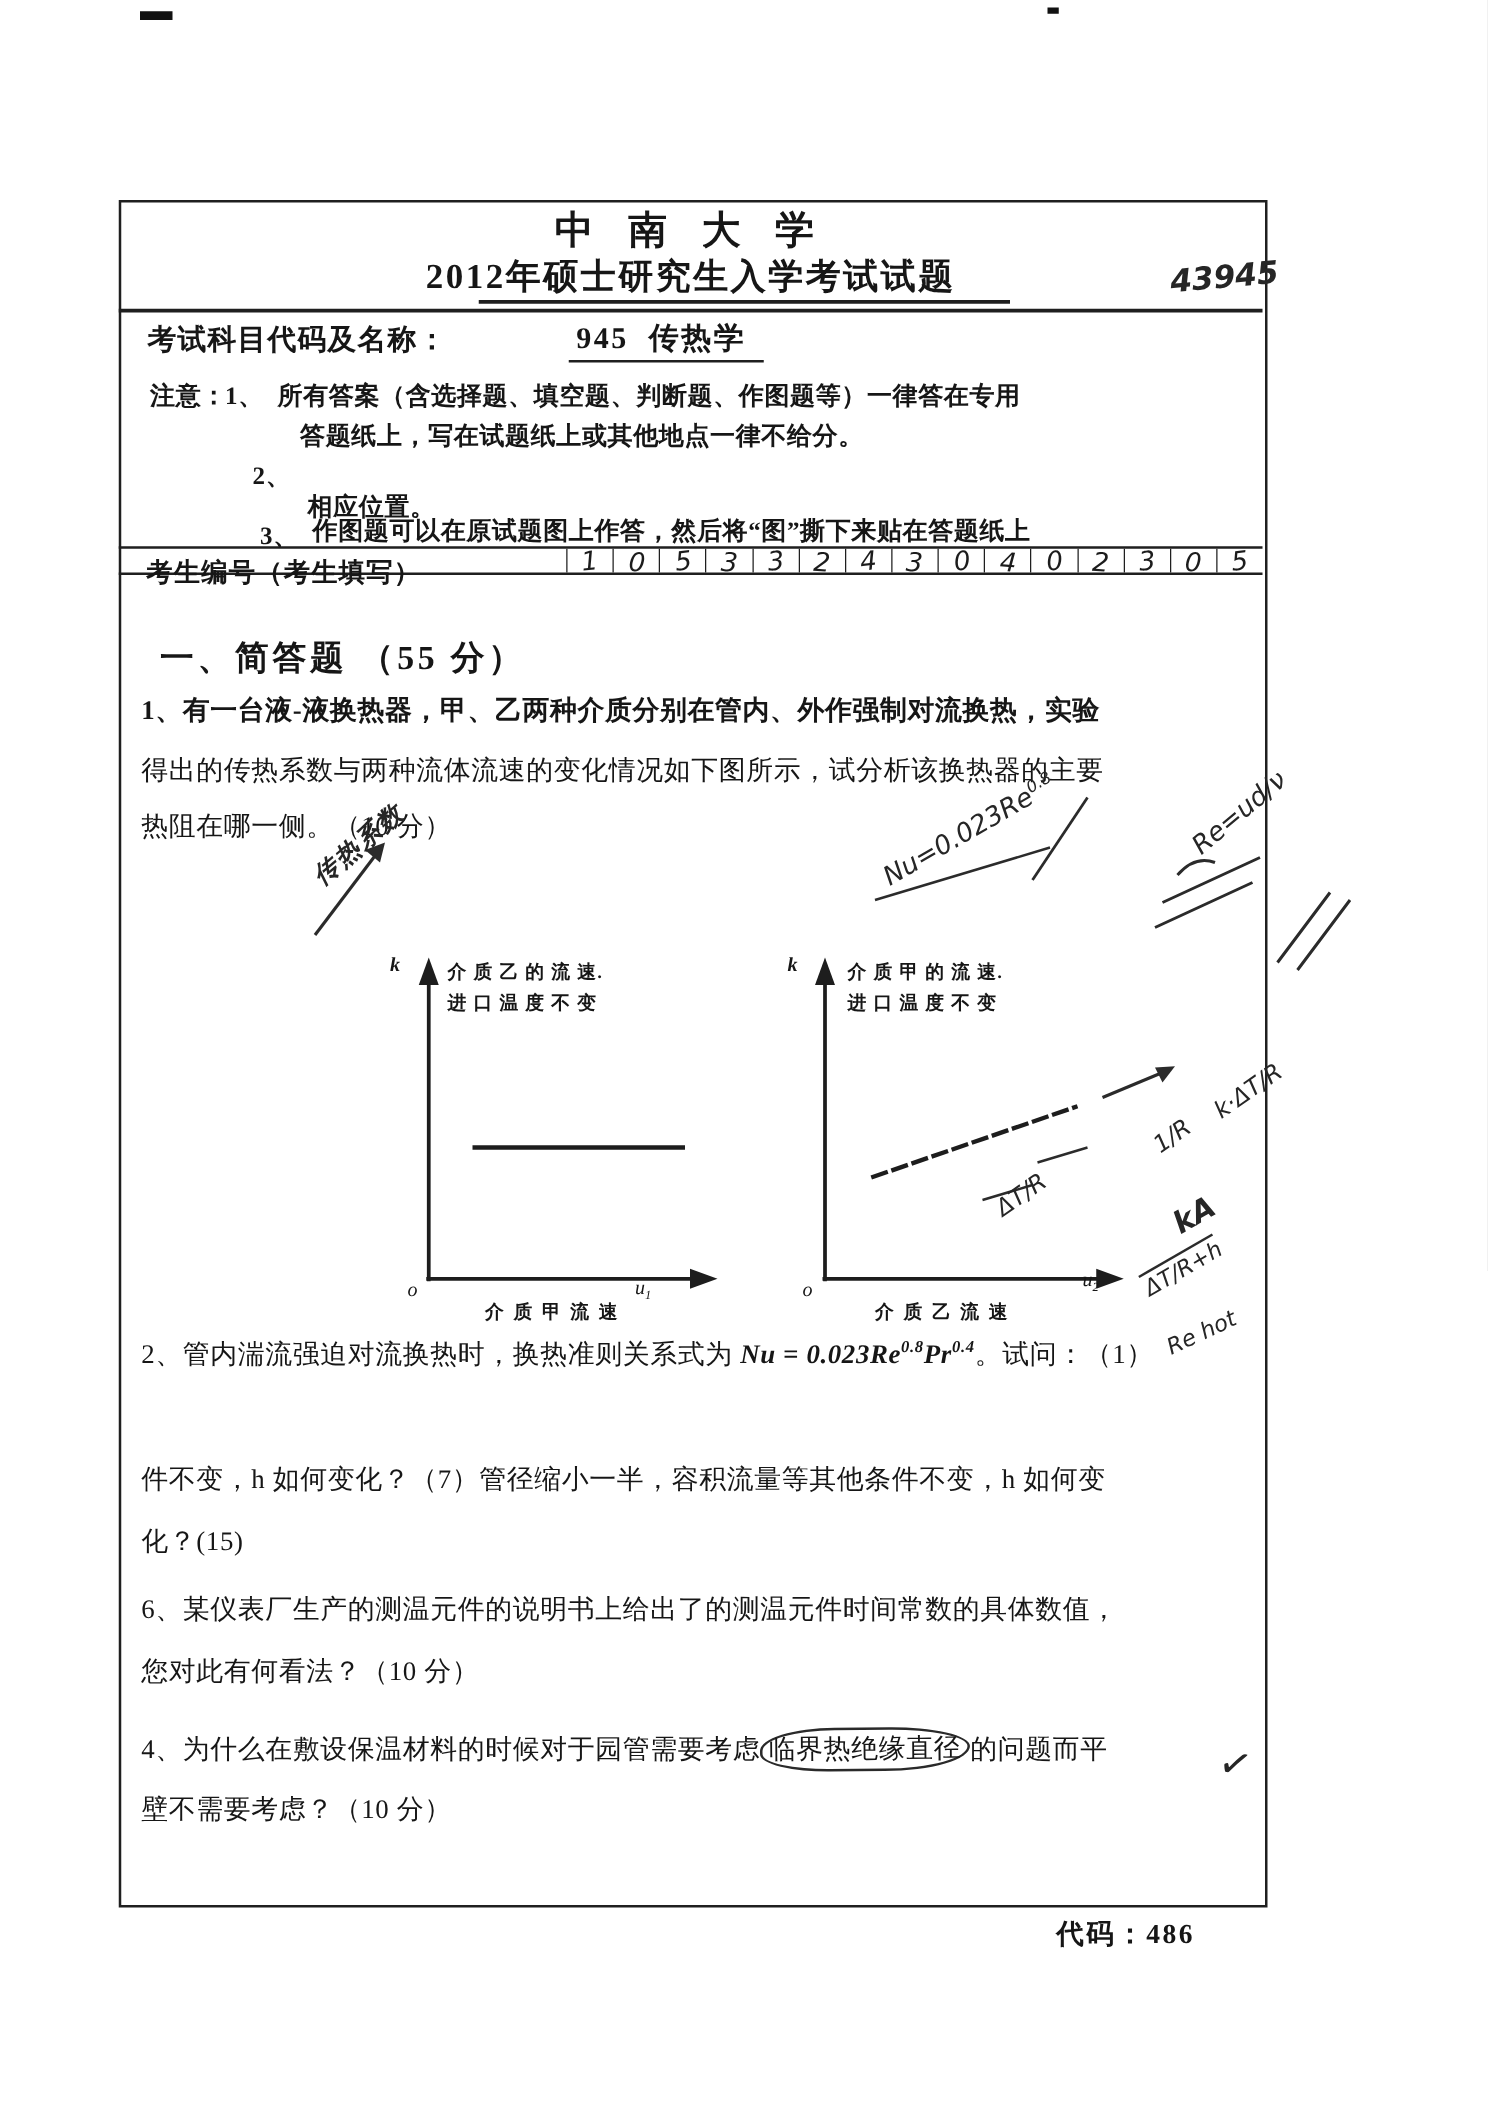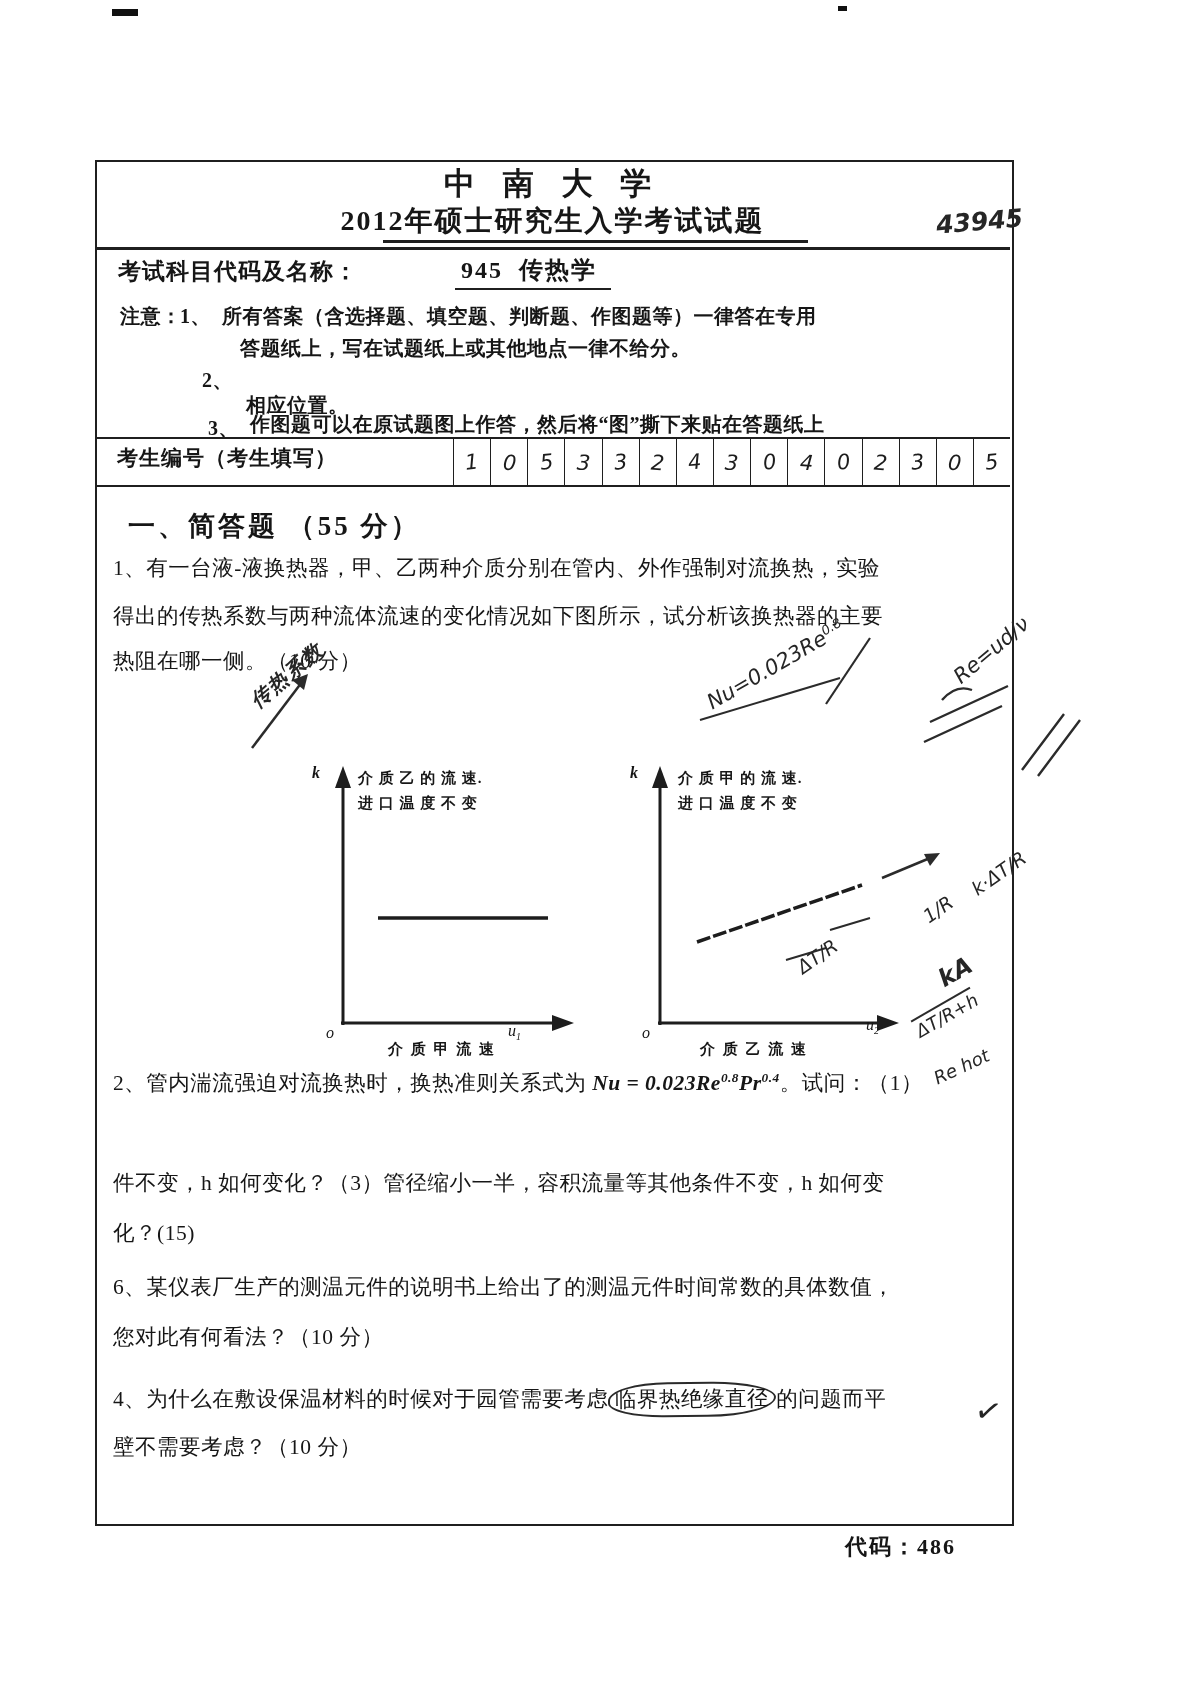--- a/index.html
+++ b/index.html
@@ -9,21 +9,21 @@
   .print{font-family:"Liberation Serif",serif;color:#161616;}
   .bold{font-weight:bold;}
   .hand{font-family:"DejaVu Sans",sans-serif;font-style:italic;color:#262626;}
   .doc-box{position:absolute;left:95px;top:160px;width:915px;height:1362px;
            border:2.5px solid #1f1f1f;}
   .hline{position:absolute;background:#1f1f1f;}
   .title{font-size:31px;font-weight:bold;letter-spacing:10px;text-align:center;width:915px;left:95px;}
   .subtitle{font-size:28px;font-weight:bold;letter-spacing:2px;text-align:center;width:915px;left:95px;}
   .body-line{font-size:21.5px;letter-spacing:0.5px;white-space:nowrap;}
   .notice{font-size:20px;letter-spacing:0.5px;white-space:nowrap;font-weight:bold;}
-  .cand-row{position:absolute;left:95px;top:437px;width:915px;height:50px;
+  .cand-row{position:absolute;left:95px;top:437px;width:915px;height:23px;
             border-top:2.5px solid #1f1f1f;border-bottom:2.5px solid #1f1f1f;box-sizing:border-box;}
   .cand-label{position:absolute;left:22px;top:5px;font-size:21px;font-weight:bold;letter-spacing:1px;}
   .cells{position:absolute;right:0;top:0;bottom:0;width:557px;display:flex;}
   .cell{flex:1;border-left:1.6px solid #1f1f1f;display:flex;align-items:center;justify-content:center;}
   .digit{font-family:"DejaVu Sans",sans-serif;font-style:italic;font-size:21px;color:#1c1c1c;}
   .cell:nth-child(odd) .digit{transform:rotate(-6deg);}
   .cell:nth-child(even) .digit{transform:rotate(4deg) translateY(1px);}
   .cap{font-size:15px;font-weight:bold;letter-spacing:1px;line-height:25px;white-space:nowrap;}
   .axis-var{font-family:"Liberation Serif",serif;font-style:italic;font-size:16px;}
   .fig-xlabel{font-size:15px;font-weight:bold;letter-spacing:2px;white-space:nowrap;}
@@ -110,21 +110,21 @@
           <span class="digit">0</span>
         </div>
       <div class="cell">
           <span class="digit">5</span>
         </div>
     </div>
   </div>
 
   <div class="abs print bold" style="left:128px;top:487px;font-size:27px;letter-spacing:3px;margin-top:21px;">一、简答题 （55 分）</div>
 
-  <div class="abs print body-line" style="left:113px;top:553px;">1、有一台液-液换热器，甲、乙两种介质分别在管内、外作强制对流换热，实验</div>
+  <div class="abs print body-line" style="left:113px;top:553px;font-weight:bold;">1、有一台液-液换热器，甲、乙两种介质分别在管内、外作强制对流换热，实验</div>
   <div class="abs print body-line" style="left:113px;top:601px;">得出的传热系数与两种流体流速的变化情况如下图所示，试分析该换热器的主要</div>
   <div class="abs print body-line" style="left:113px;top:646px;">热阻在哪一侧。（10 分）</div>
 
   <svg class="abs" style="left:230px;top:630px;" width="880" height="460" viewBox="0 0 880 460">
 
     <line x1="113" y1="395" x2="113" y2="150" stroke="#1d1d1d" stroke-width="3"></line>
     <polygon points="113,136 105,158 121,158" fill="#1d1d1d"></polygon>
     <line x1="111" y1="393" x2="330" y2="393" stroke="#1d1d1d" stroke-width="3"></line>
     <polygon points="344,393 322,385 322,401" fill="#1d1d1d"></polygon>
     <line x1="148" y1="288" x2="318" y2="288" stroke="#1d1d1d" stroke-width="3.5"></line>
@@ -173,21 +173,21 @@
   <div class="abs hand" style="left:795px;top:945px;font-size:19px;transform:rotate(-35deg);">ΔT/R</div>
   <div class="abs hand" style="left:922px;top:898px;font-size:19px;transform:rotate(-35deg);">1/R</div>
   <div class="abs hand" style="left:968px;top:862px;font-size:19px;transform:rotate(-35deg);">k·ΔT/R</div>
   <div class="abs hand" style="left:938px;top:958px;font-size:24px;font-weight:bold;transform:rotate(-30deg);">kA</div>
   <div class="abs hand" style="left:912px;top:1002px;font-size:18px;transform:rotate(-30deg);border-top:2px solid #2b2b2b;padding-top:1px;">ΔT/R+h</div>
   <div class="abs hand" style="left:932px;top:1056px;font-size:18px;transform:rotate(-25deg);">Re hot</div>
 
   <div class="abs print body-line" style="left:113px;top:1068px;">
     <span>2、管内湍流强迫对流换热时，换热准则关系式为 </span><span class="formula"><span>Nu = 0.023Re</span><sup>0.8</sup><span>Pr</span><sup>0.4</sup></span><span>。试问：（1）</span>
   </div>
-  <div class="abs print body-line" style="left:113px;top:1168px;">件不变，h 如何变化？（3）管径缩小一半，容积流量等其他条件不变，h 如何变</div>
+  <div class="abs print body-line" style="left:113px;top:1168px;">件不变，h 如何变化？（7）管径缩小一半，容积流量等其他条件不变，h 如何变</div>
   <div class="abs print body-line" style="left:113px;top:1218px;">化？(15)</div>
 
   <div class="abs print body-line" style="left:113px;top:1272px;">6、某仪表厂生产的测温元件的说明书上给出了的测温元件时间常数的具体数值，</div>
   <div class="abs print body-line" style="left:113px;top:1322px;">您对此有何看法？（10 分）</div>
 
   <div class="abs print body-line" style="left:113px;top:1382px;">
     <span>4、为什么在敷设保温材料的时候对于园管需要考虑</span><span class="circle-mark">临界热绝缘直径</span><span>的问题而平</span>
   </div>
   <div class="abs hand" style="left:975px;top:1392px;font-size:32px;font-weight:bold;transform:rotate(12deg);">✓</div>
   <div class="abs print body-line" style="left:113px;top:1432px;">壁不需要考虑？（10 分）</div>

